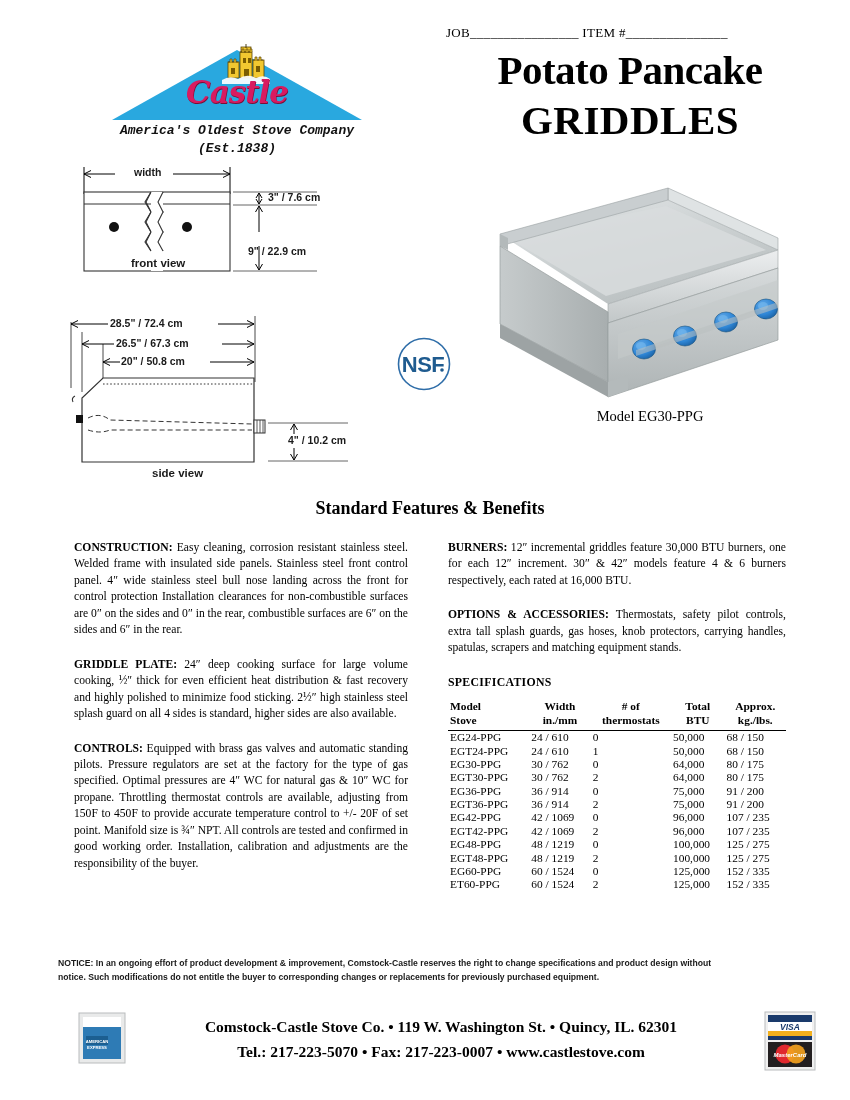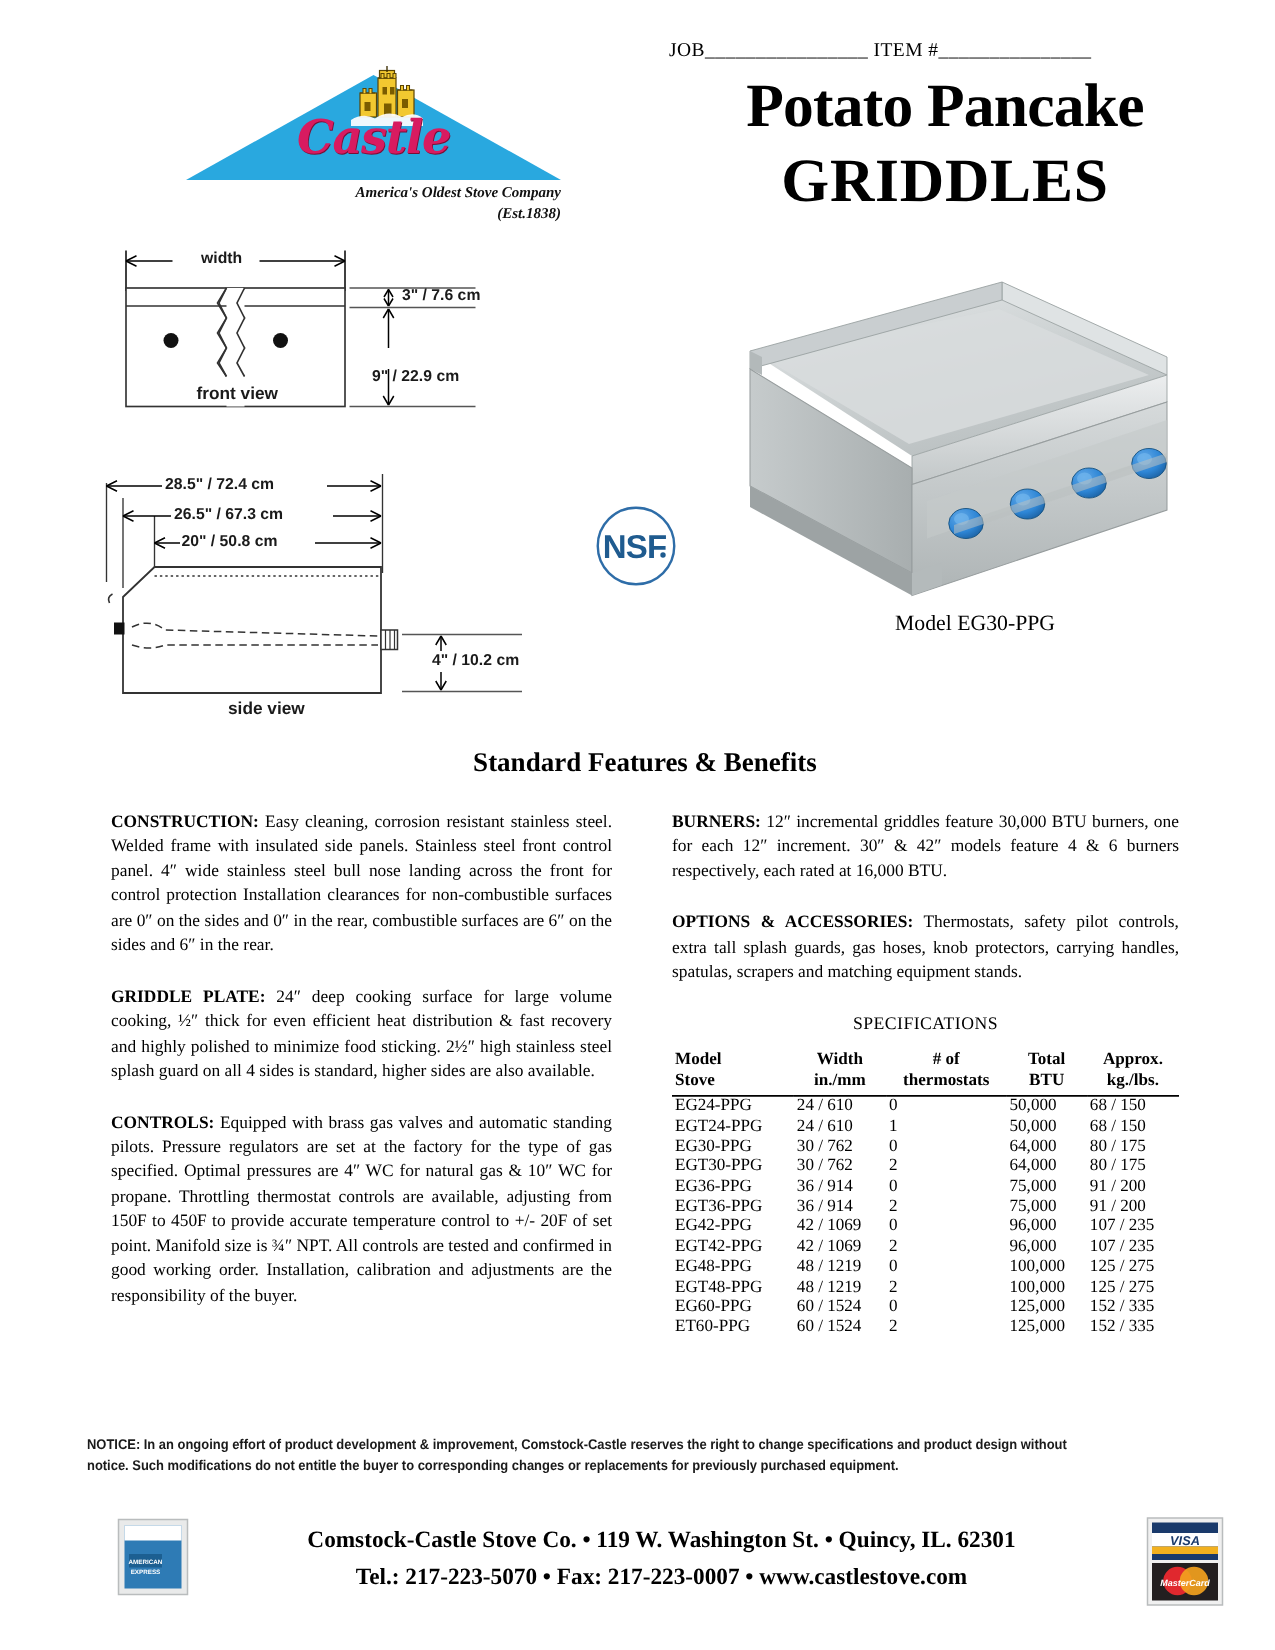--- a/index.html
+++ b/index.html
@@ -10,45 +10,45 @@
     font-family:"Liberation Serif", serif;
     color:#000;
     position:relative;
     overflow:hidden;
   }
   .page { position:relative; width:850px; height:1100px; }
 
   
   .header { position:absolute; left:0; top:0; width:850px; height:170px; }
 
-  .logo-wrap { position:absolute; left:124px; top:22px; width:250px; height:140px; }
+  .logo-wrap { position:absolute; left:112px; top:22px; width:250px; height:140px; }
   .logo-tri { position:relative; width:250px; height:98px; }
   .tri-shape {
     position:absolute; left:0; top:0; width:0; height:0;
     border-left:125px solid transparent;
     border-right:125px solid transparent;
     border-bottom:70px solid #29A8DF;
     top:28px;
   }
   .castle-img { position:absolute; left:108px; top:22px; width:52px; height:42px; }
   .castle-word {
     position:absolute; left:0; top:52px; width:250px;
     text-align:center;
     font-family:"DejaVu Serif", serif;
     font-weight:bold; font-style:italic;
     font-size:31px; color:#D81B60;
     letter-spacing:-1px;
     text-shadow:0.5px 0.5px 0 #7a0d35;
   }
   .logo-tag {
     position:absolute; left:0; top:100px; width:250px;
-    text-align:right;
-    font-family:Liberation Serif, serif;
+    text-align:center;
+    font-family:Liberation Mono, monospace;
     font-style:italic; font-weight:bold;
-    font-size:10px; color:#111; line-height:1.35;
+    font-size:13px; color:#111; line-height:1.35;
   }
 
   .jobline {
     position:absolute; left:446px; top:25px; width:340px;
     font-family:"Liberation Serif", serif;
     font-size:13px; letter-spacing:0.3px; white-space:nowrap;
   }
   .title1 {
     position:absolute; left:430px; top:46px; width:400px;
     text-align:center; font-weight:bold; font-size:41px;
@@ -96,21 +96,21 @@
     font-family:"Liberation Serif", serif;
     font-size:11.6px; line-height:1.42;
     text-align:justify; text-justify:inter-word;
     margin-bottom:18px;
   }
   .para b { font-weight:bold; }
 
   
   .spec-title {
     margin-top:6px; margin-bottom:10px;
-    text-align:center; font-weight:normal; font-size:11.8px;
+    font-weight:bold; font-size:11.8px;
     font-family:"Liberation Serif", serif; letter-spacing:0.3px;
   }
   table.spec {
     width:100%; border-collapse:collapse;
     font-family:"Liberation Serif", serif; font-size:11.4px;
   }
   table.spec th {
     font-weight:bold; text-align:center; padding:0 2px; line-height:1.22;
     vertical-align:bottom;
   }

